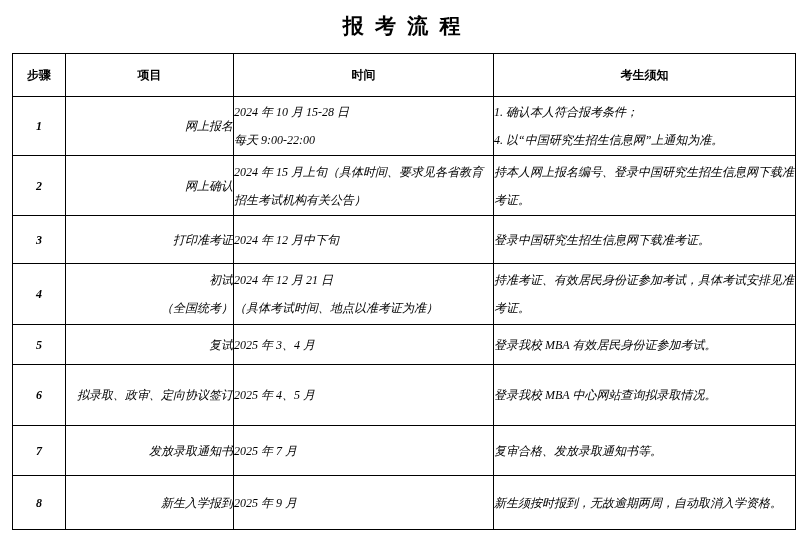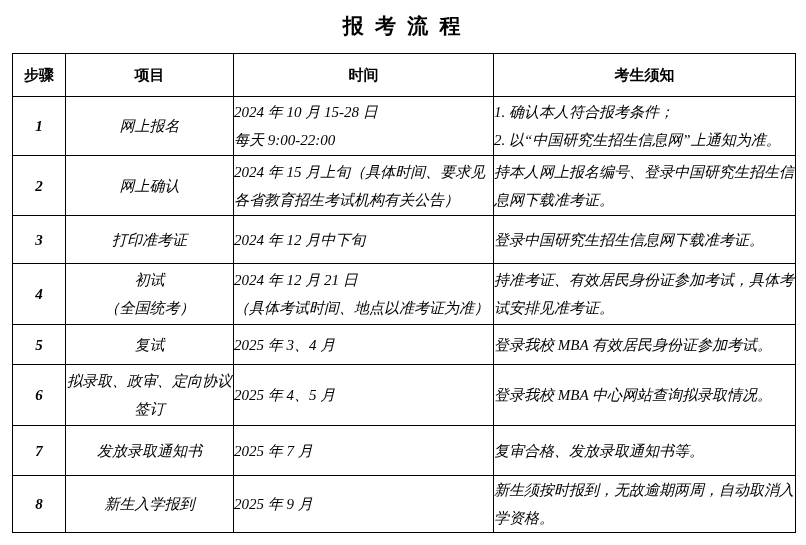--- a/index.html
+++ b/index.html
@@ -22,35 +22,35 @@
   }
   table.flow {
     border-collapse: collapse;
     table-layout: fixed;
     width: 783px;
     margin: 12px 0 0 12px;
   }
   table.flow th, table.flow td {
     border: 1.5px solid #000000;
     vertical-align: middle;
-    font-size: 15px;
+    font-size: 12px;
     line-height: 28px;
     padding: 0;
     overflow: hidden;
   }
   table.flow th {
     font-weight: bold;
     text-align: center;
   }
   td.c-step {
     text-align: center;
     font-weight: bold;
   }
   td.c-item {
-    text-align: center;
+    text-align: right;
   }
   td.c-time, td.c-notes {
     text-align: left;
     padding-left: 8px;
     padding-right: 2px;
   }
   .line { margin: 0; font-style: italic; }
 </style>
 </head>
 <body>
@@ -79,21 +79,21 @@
         </td>
       <td class="c-item">
           <div class="line">网上报名</div>
         </td>
       <td class="c-time">
         <div class="line">2024 年 10 月 15-28 日</div>
         <div class="line">每天 9:00-22:00</div>
       </td>
       <td class="c-notes">
         <div class="line">1. 确认本人符合报考条件；</div>
-        <div class="line">2. 以“中国研究生招生信息网”上通知为准。</div>
+        <div class="line">4. 以“中国研究生招生信息网”上通知为准。</div>
       </td>
     </tr>
     <tr style="height:60px;">
       <td class="c-step">
           <div class="line">2</div>
         </td>
       <td class="c-item">
           <div class="line">网上确认</div>
         </td>
       <td class="c-time">

